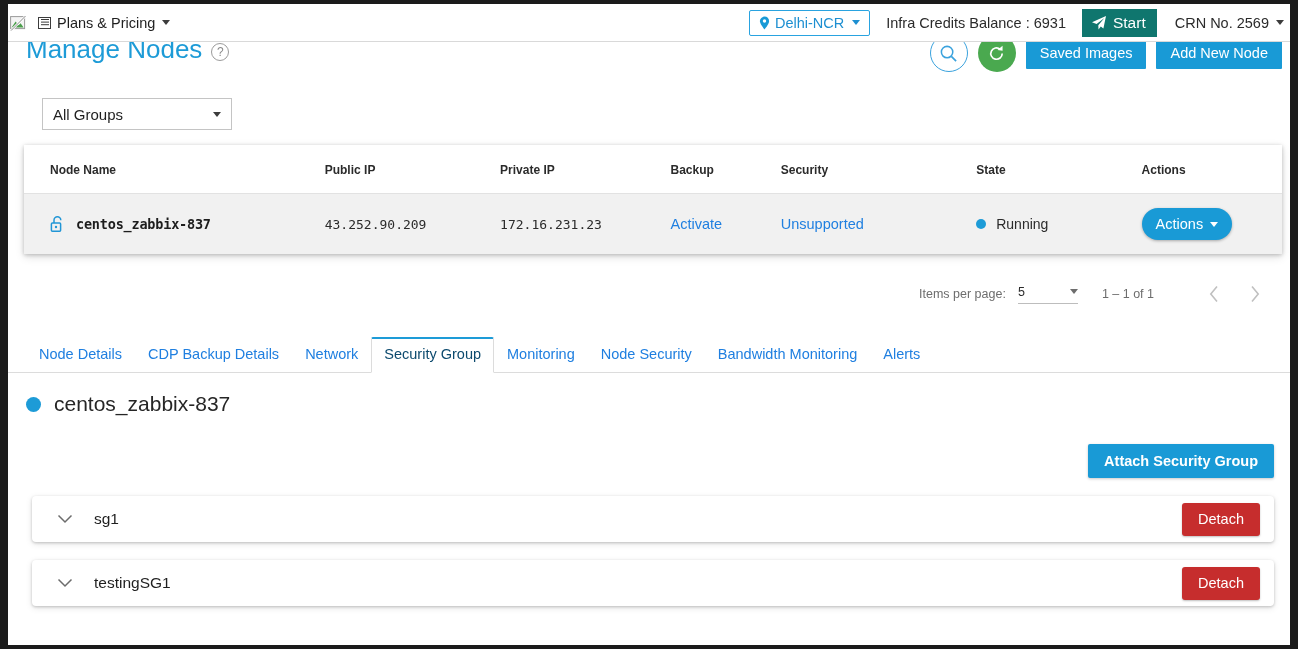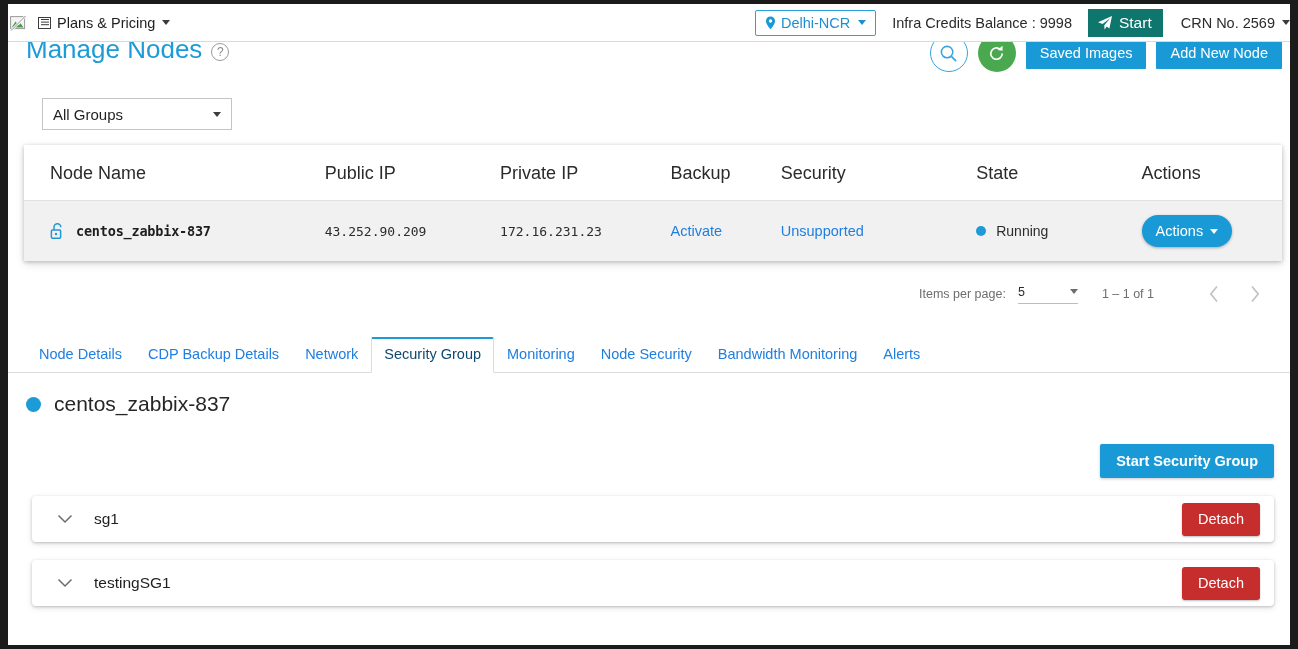--- a/index.html
+++ b/index.html
@@ -64,20 +64,21 @@
     border-right: 4.5px solid transparent;
     border-top: 5.5px solid #3c3c3c;
     margin-left: 7px;
     flex: 0 0 auto;
   }
 
   .topbar-right {
     margin-left: auto;
     display: flex; align-items: center;
     height: 100%;
+    padding-right: 6px;
   }
   .region-pill {
     display: flex; align-items: center;
     border: 1px solid #29a3e0;
     border-radius: 2px;
     height: 26px;
     padding: 0 9px;
     color: #1d8fd1;
     font-size: 14.5px;
     cursor: pointer;
@@ -194,22 +195,22 @@
   .table-card {
     position: absolute;
     left: 16px; top: 141px;
     width: 1258px;
     background: #ffffff;
     box-shadow: 0 1px 4px rgba(0,0,0,0.22), 0 3px 9px rgba(0,0,0,0.12);
   }
   .tbl { width: 100%; border-collapse: collapse; table-layout: fixed; }
   .tbl th {
     text-align: left;
-    font-size: 18px;
-    font-weight: normal;
+    font-size: 12px;
+    font-weight: bold;
     color: #2b2b2b;
     padding: 18px 0 16px 0;
     border-bottom: 1px solid #e2e2e2;
     white-space: nowrap;
   }
   .tbl td {
     font-size: 14px;
     color: #2b2b2b;
     padding: 14px 0;
     background: #f1f1f1;
@@ -433,21 +434,21 @@
       <div class="region-pill">
         <span class="pin-icon">
           <svg width="11" height="14" viewBox="0 0 11 14">
             <path d="M5.5 0.6C2.9 0.6 0.9 2.6 0.9 5.1c0 3.3 4.6 8.3 4.6 8.3s4.6-5 4.6-8.3C10.1 2.6 8.1 0.6 5.5 0.6z" fill="#199ad6"></path>
             <circle cx="5.5" cy="5" r="1.7" fill="#ffffff"></circle>
           </svg>
         </span>
         <span>Delhi-NCR</span>
         <span class="caret-down"></span>
       </div>
-      <div class="credits">Infra Credits Balance : 9998</div>
+      <div class="credits">Infra Credits Balance : 6931</div>
       <button class="start-btn">
         <span class="plane">
           <svg width="16" height="16" viewBox="0 0 16 16">
             <path d="M15 1 1 7.2l4.6 1.7L13.4 3 7.3 10.2l0.2 4.3 2.3-3 2.6 1.9z" fill="#ffffff"></path>
           </svg>
         </span>
         <span>Start</span>
       </button>
       <div class="crn">
         <span>CRN No. 2569</span>
@@ -545,21 +546,21 @@
     <div class="tab">Node Security</div>
     <div class="tab">Bandwidth Monitoring</div>
     <div class="tab">Alerts</div>
   </div>
 
   <div class="sg-header">
     <span class="sg-dot"></span>
     <span class="sg-title">centos_zabbix-837</span>
   </div>
 
-  <button class="attach-btn">Start Security Group</button>
+  <button class="attach-btn">Attach Security Group</button>
 
   <div class="sg-list">
     <div class="sg-row">
       <span class="chev">
         <svg width="16" height="11" viewBox="0 0 16 11">
             <polyline points="1.5,1.5 8,8 14.5,1.5" fill="none" stroke="#6c6c6c" stroke-width="1.5"></polyline>
           </svg>
       </span>
       <span class="sg-name">sg1</span>
       <button class="detach-btn">Detach</button>

